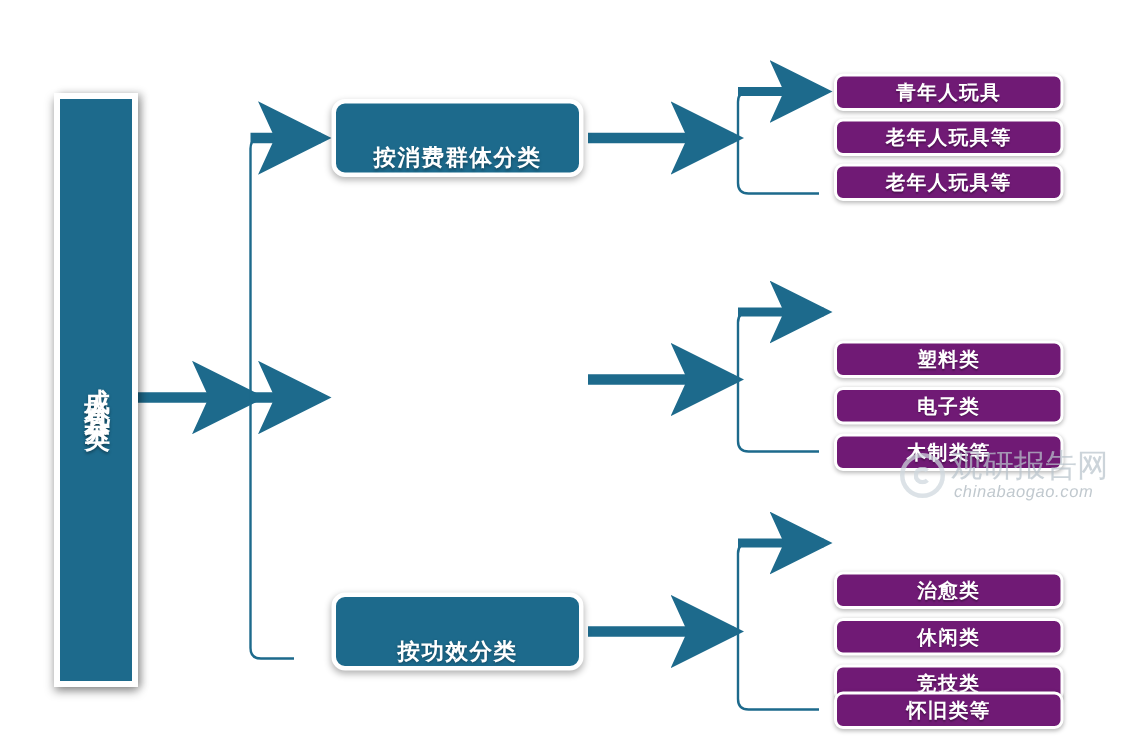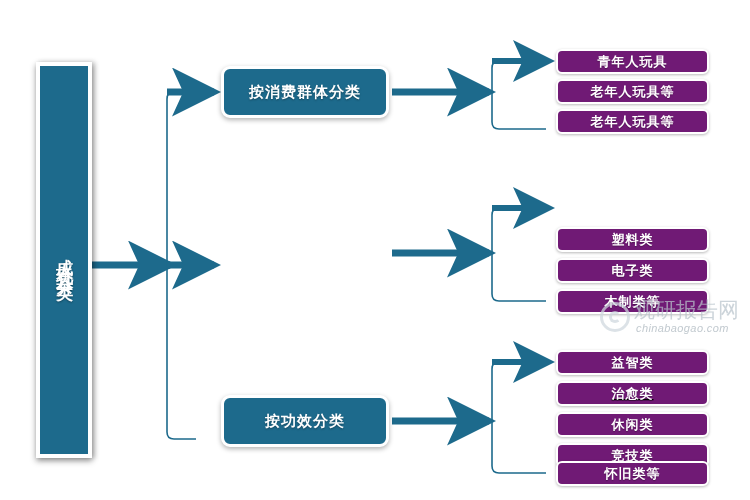--- a/index.html
+++ b/index.html
@@ -48,21 +48,21 @@
     position: absolute;
     left: 221px;
     width: 168px;
     height: 52px;
     background: #1d6a8c;
     border-radius: 9px;
     border: 3px solid #ffffff;
     box-sizing: border-box;
     box-shadow: 0 2px 5px rgba(0,0,0,0.30);
     display: flex;
-    align-items: center;
+    align-items: flex-end;
     justify-content: center;
   }
   .cat-node span {
     color: #ffffff;
     font-size: 15px;
     font-weight: bold;
     letter-spacing: 1px;
     text-shadow: 0 1px 2px rgba(0,0,0,0.35);
     white-space: nowrap;
   }
@@ -225,24 +225,21 @@
   <div class="leaf-node" style="top:227px;">
     <span>塑料类</span>
   </div>
   <div class="leaf-node" style="top:258px;">
     <span>电子类</span>
   </div>
   <div class="leaf-node" style="top:289px;">
     <span>木制类等</span>
   </div>
 
-  <div class="leaf-node" style="top:350px;">
-    <span>益智类</span>
-  </div>
-  <div class="leaf-node" style="top:381px;text-decoration:underline;">
+  <div class="leaf-node" style="top:381px;">
     <span>治愈类</span>
   </div>
   <div class="leaf-node" style="top:412px;">
     <span>休闲类</span>
   </div>
   <div class="leaf-node" style="top:443px;">
     <span>竞技类</span>
   </div>
   <div class="leaf-node" style="top:461px;">
     <span>怀旧类等</span>

